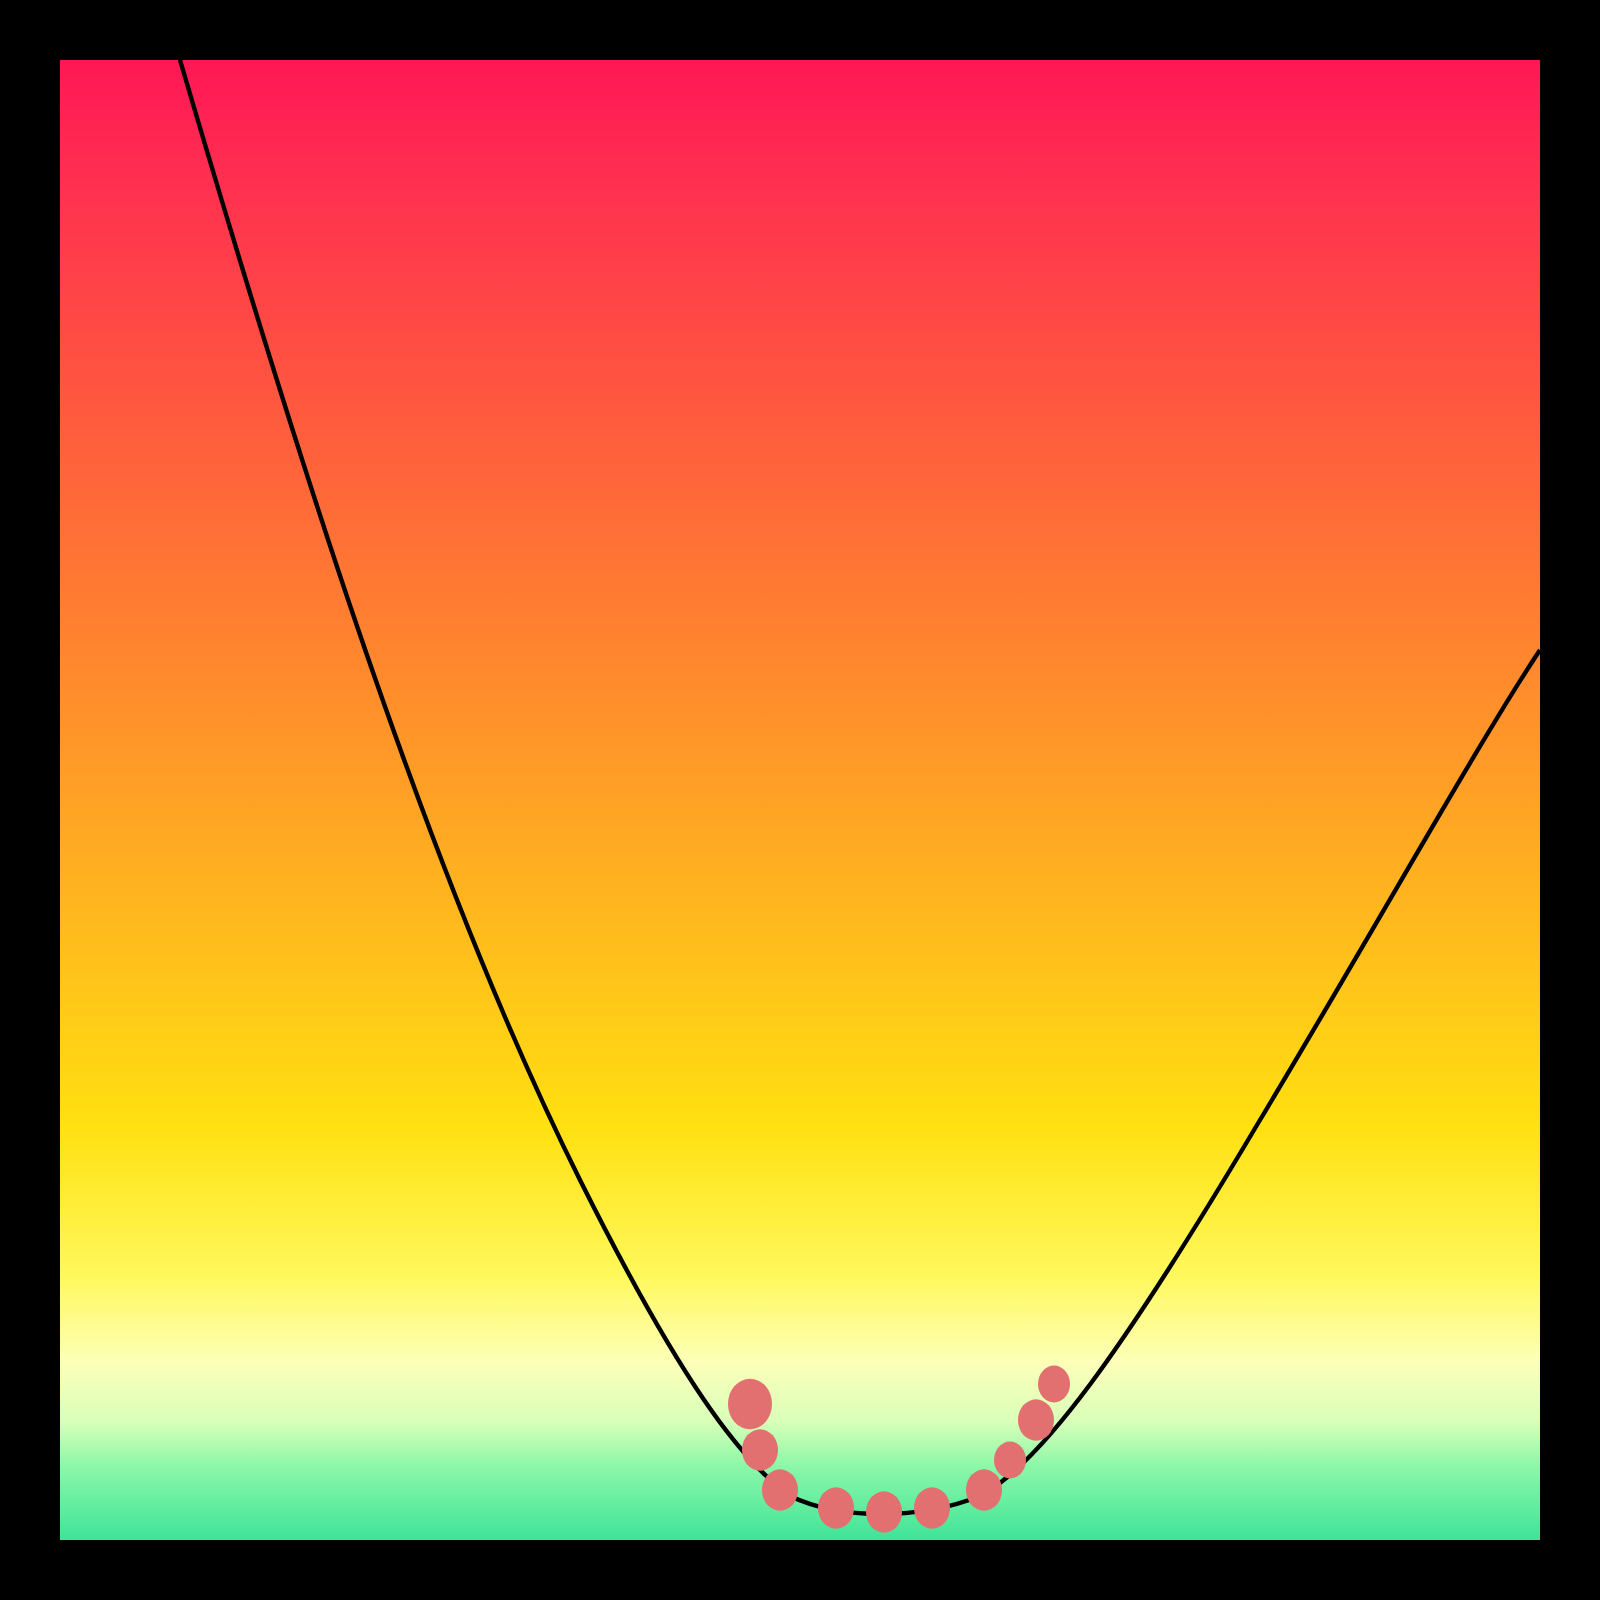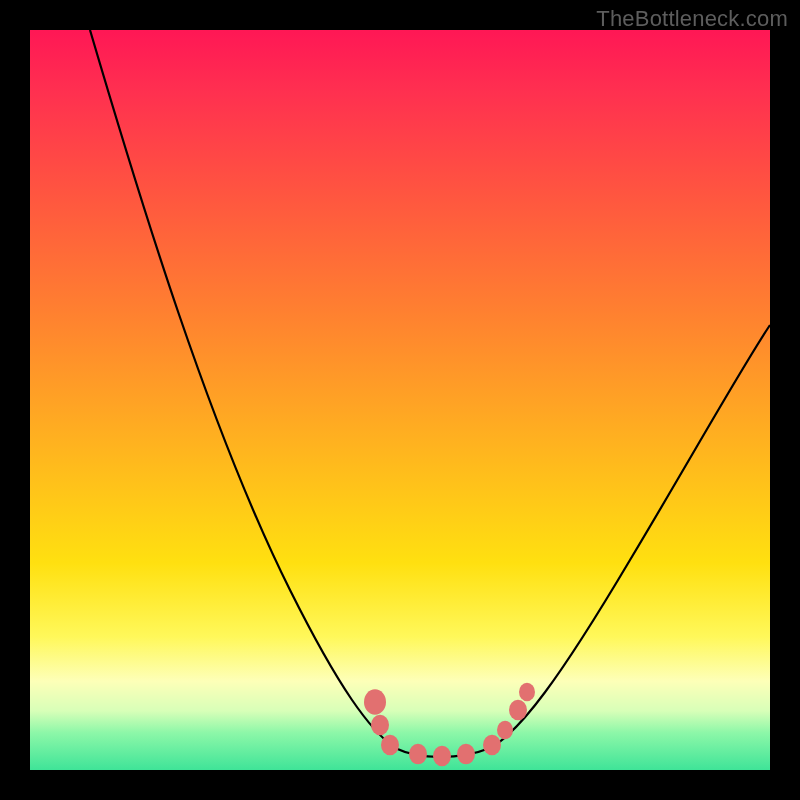--- a/index.html
+++ b/index.html
@@ -65,21 +65,20 @@
   }
   .dot {
     fill: #e27070;
     stroke: none;
   }
 </style>
 </head>
 <body>
 
 <div class="frame">
-  <div class="watermark">TheBottleneck.com</div>
 
   <div class="plot-area">
     <svg class="curve" viewBox="0 0 740 740">
       <path class="line" d="M 60 0
            C 110 170, 180 400, 260 560
            C 310 660, 340 700, 365 718
            C 390 730, 430 730, 460 718
            C 490 702, 530 648, 600 530
            C 660 430, 710 340, 740 295"></path>
       <g id="marker-group">

